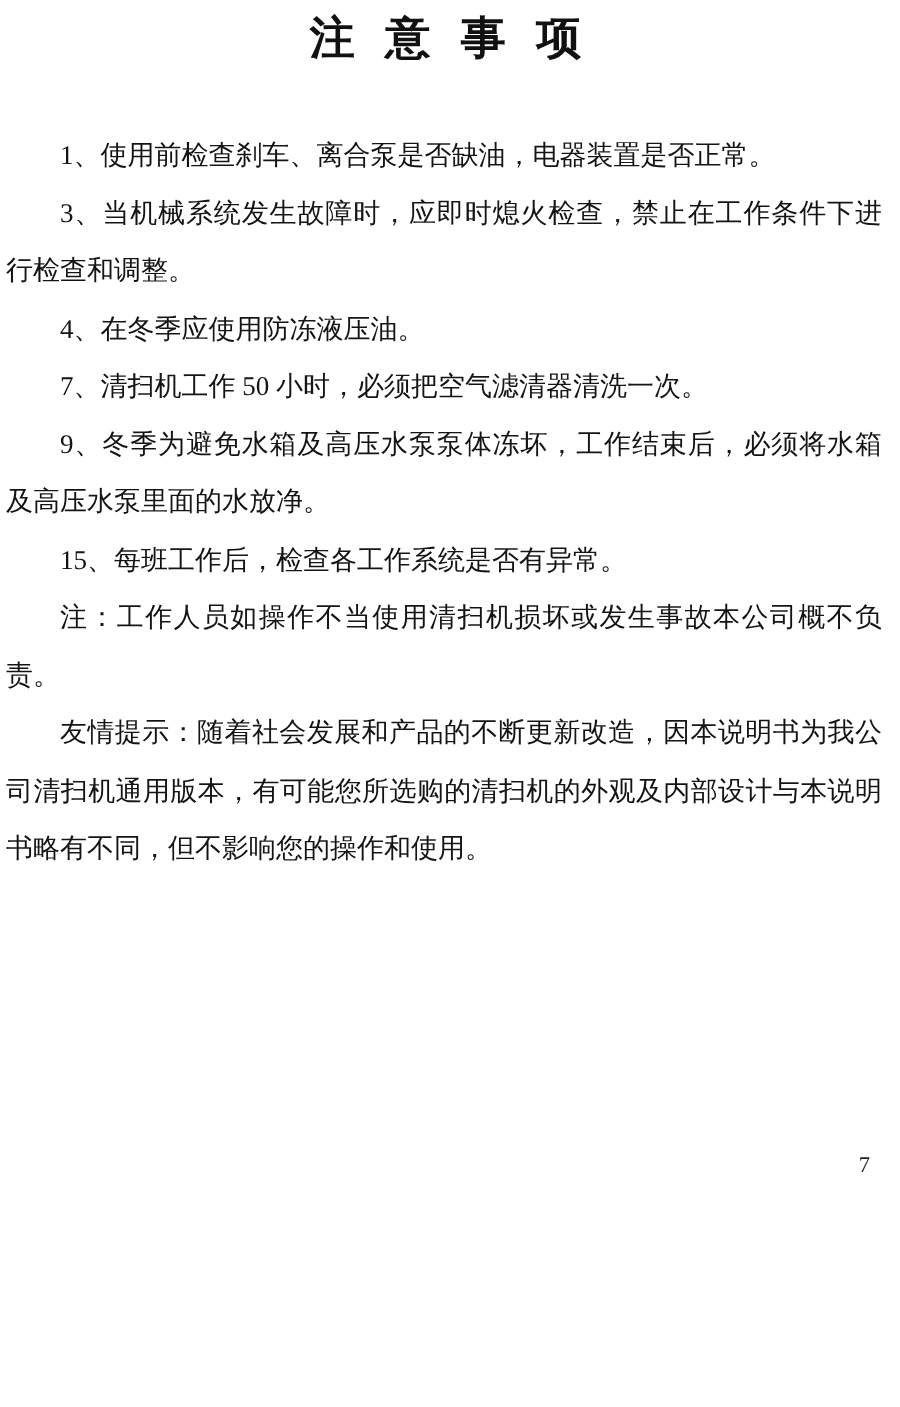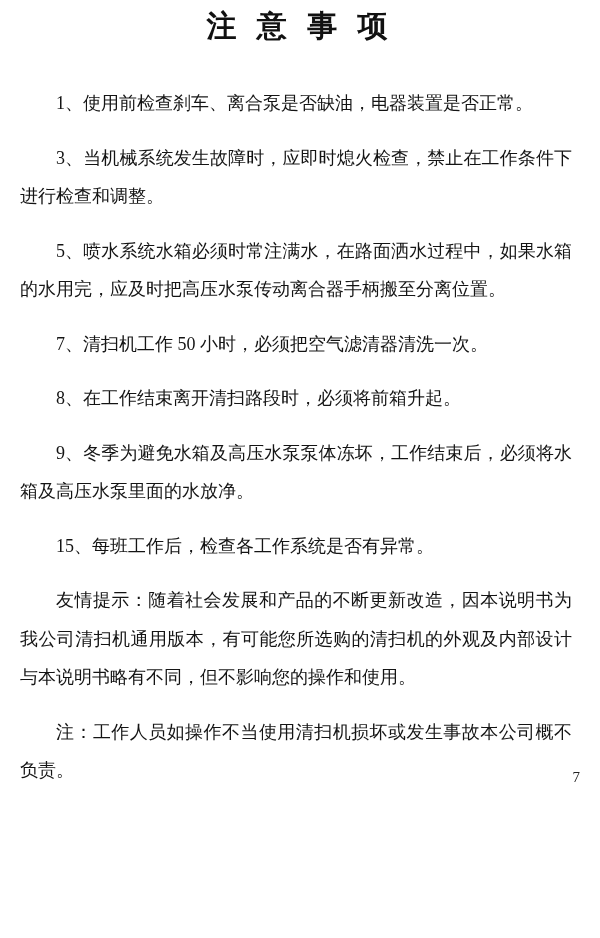--- a/index.html
+++ b/index.html
@@ -30,21 +30,21 @@
     margin-top: 40px;
     padding-left: 4px;
     padding-right: 12px;
     font-family: "Liberation Serif", "DejaVu Serif", serif;
     font-size: 18px;
     line-height: 38.5px;
     text-align: justify;
     color: #141414;
   }
   .doc-body p {
-    margin: 16px;
+    margin: 0;
     text-indent: 36px;
   }
   .page-number {
     position: absolute;
     right: 20px;
     bottom: 6px;
     font-family: "Liberation Serif", "DejaVu Serif", serif;
     font-size: 15px;
     color: #222222;
   }
@@ -52,24 +52,23 @@
 </head>
 <body>
 
 <div class="page">
 
   <h1 class="doc-title">注 意 事 项</h1>
 
   <div class="doc-body">
     <p>1、使用前检查刹车、离合泵是否缺油，电器装置是否正常。</p>
     <p>3、当机械系统发生故障时，应即时熄火检查，禁止在工作条件下进行检查和调整。</p>
-    <p>5、喷水系统水箱必须时常注满水，在路面洒水过程中，如果水箱的水用完，应及时把高压水泵传动离合器手柄搬至分离位置。</p>
+    <p>4、在冬季应使用防冻液压油。</p>
     <p>7、清扫机工作 50 小时，必须把空气滤清器清洗一次。</p>
-    <p>8、在工作结束离开清扫路段时，必须将前箱升起。</p>
     <p>9、冬季为避免水箱及高压水泵泵体冻坏，工作结束后，必须将水箱及高压水泵里面的水放净。</p>
     <p>15、每班工作后，检查各工作系统是否有异常。</p>
+    <p>注：工作人员如操作不当使用清扫机损坏或发生事故本公司概不负责。</p>
     <p>友情提示：随着社会发展和产品的不断更新改造，因本说明书为我公司清扫机通用版本，有可能您所选购的清扫机的外观及内部设计与本说明书略有不同，但不影响您的操作和使用。</p>
-    <p>注：工作人员如操作不当使用清扫机损坏或发生事故本公司概不负责。</p>
   </div>
 
   <div class="page-number">7</div>
 
 </div>
 
 </body></html>

